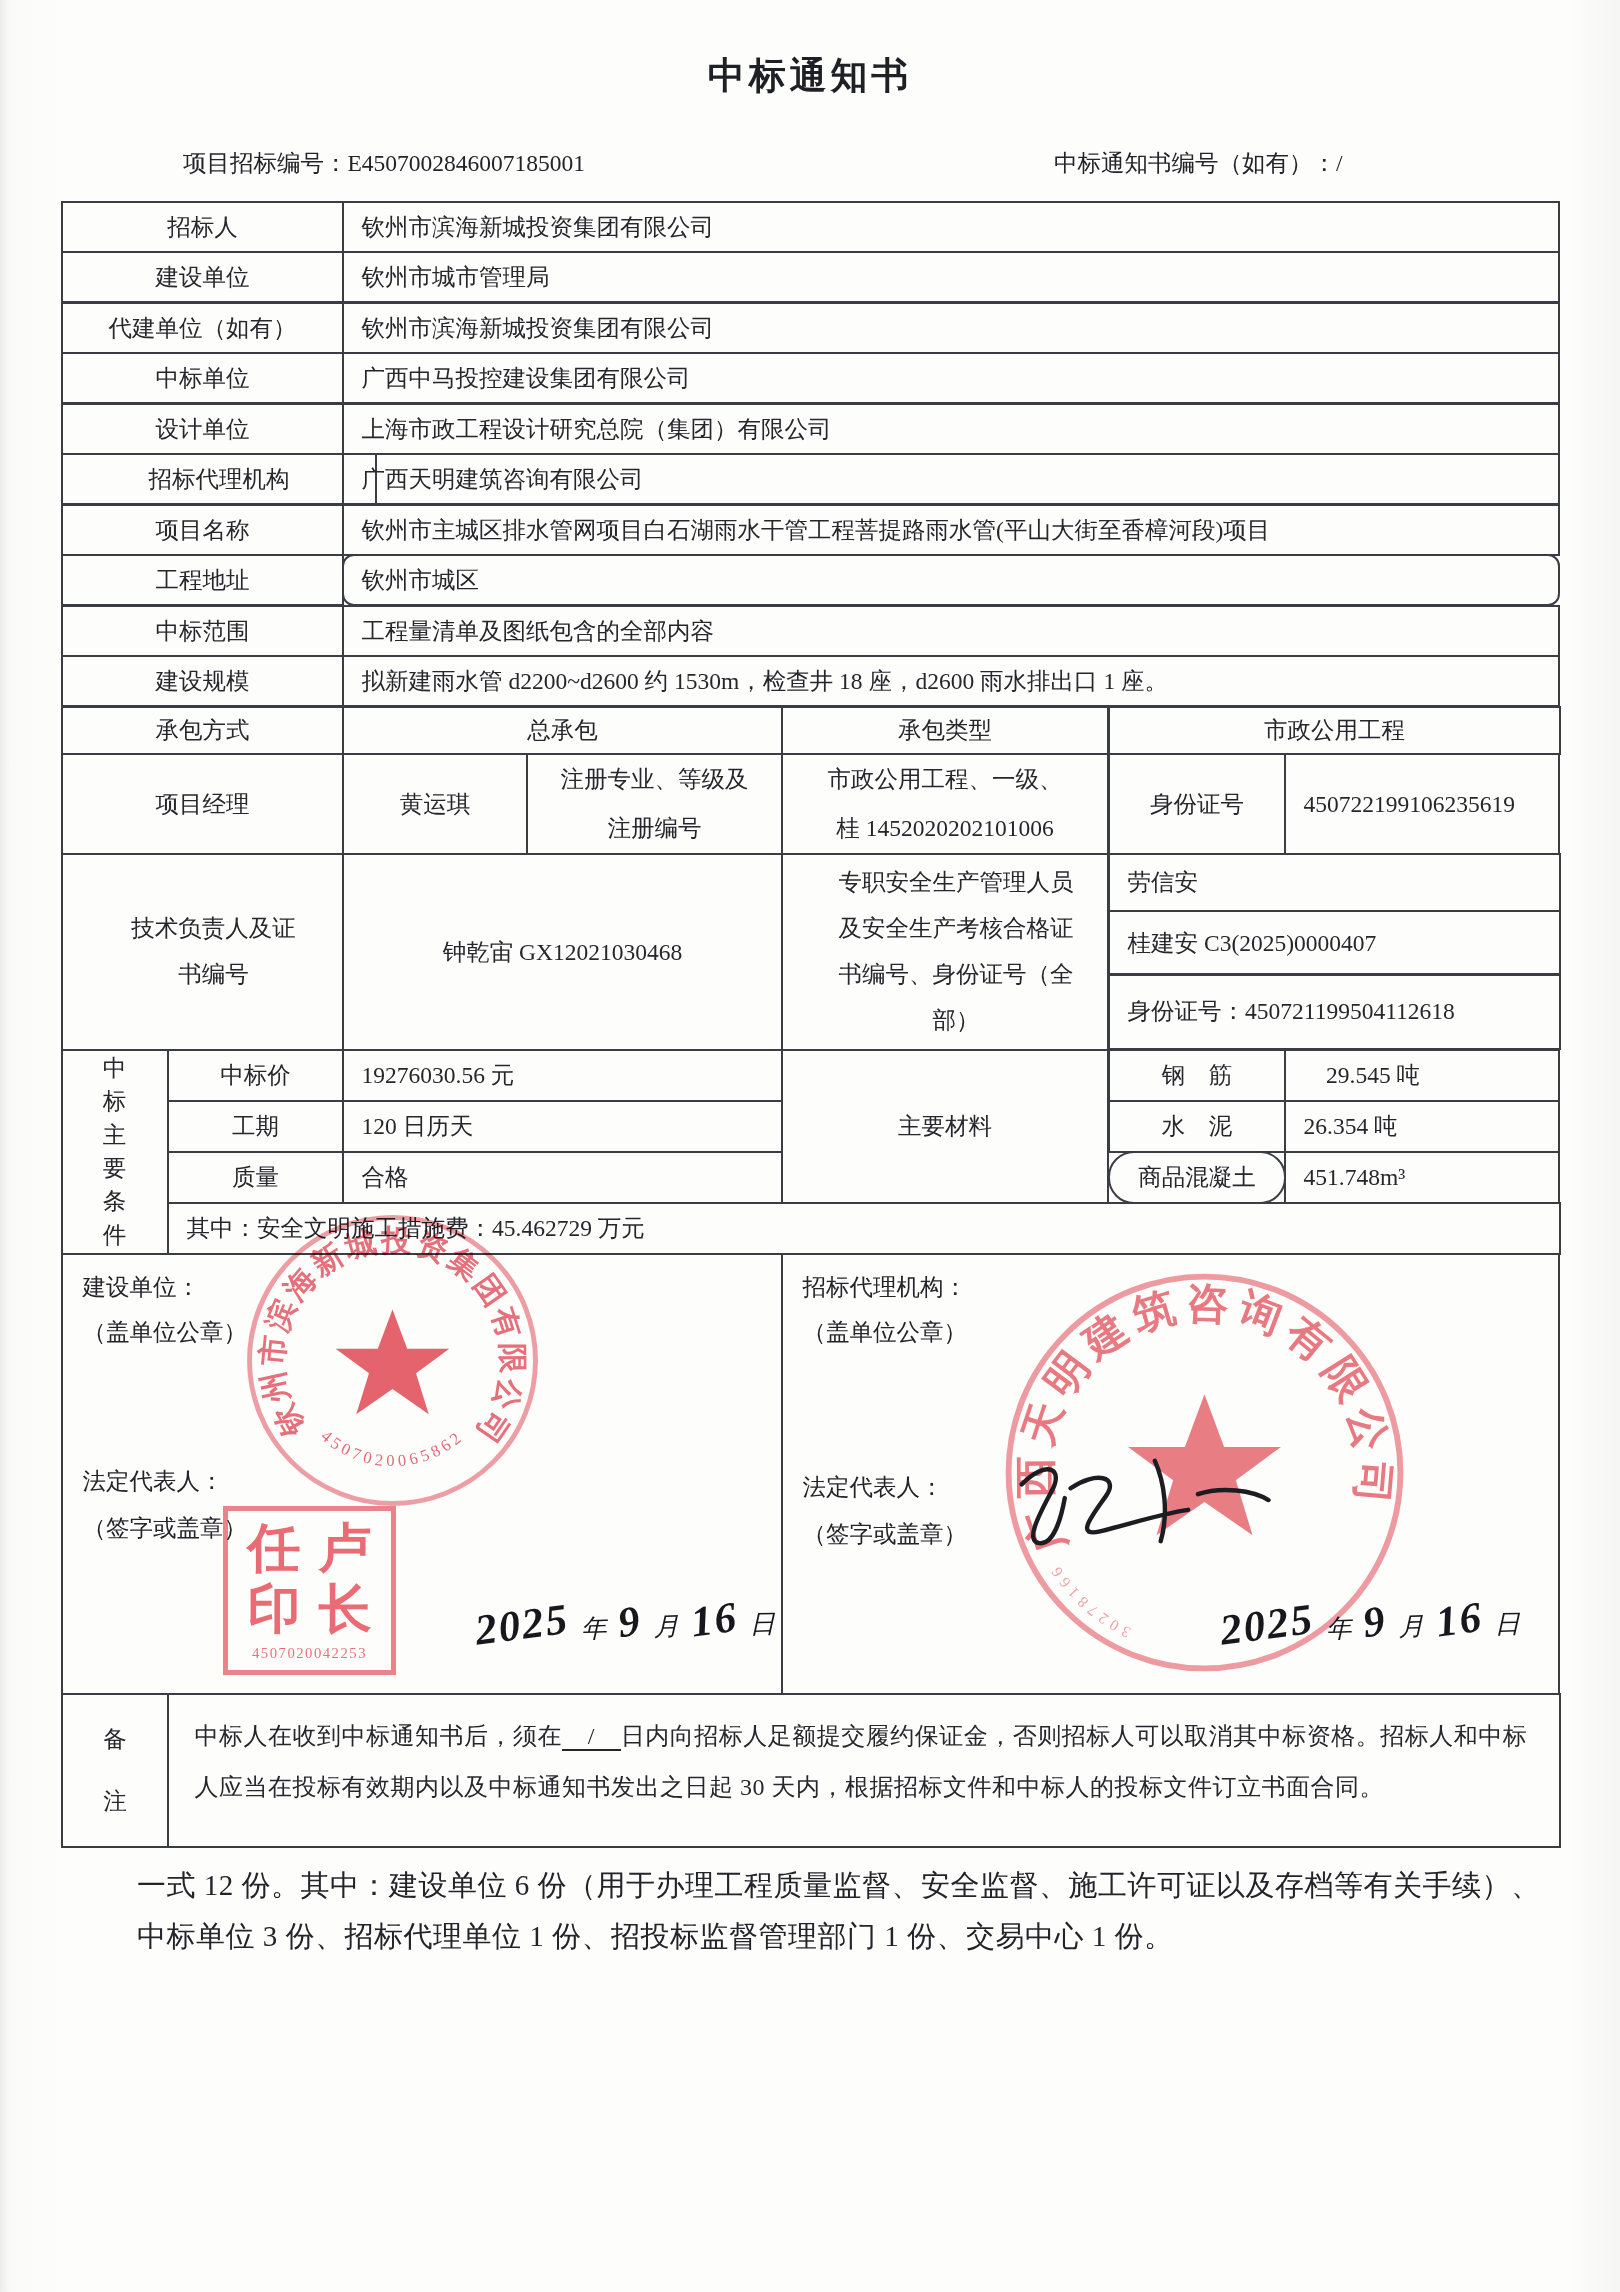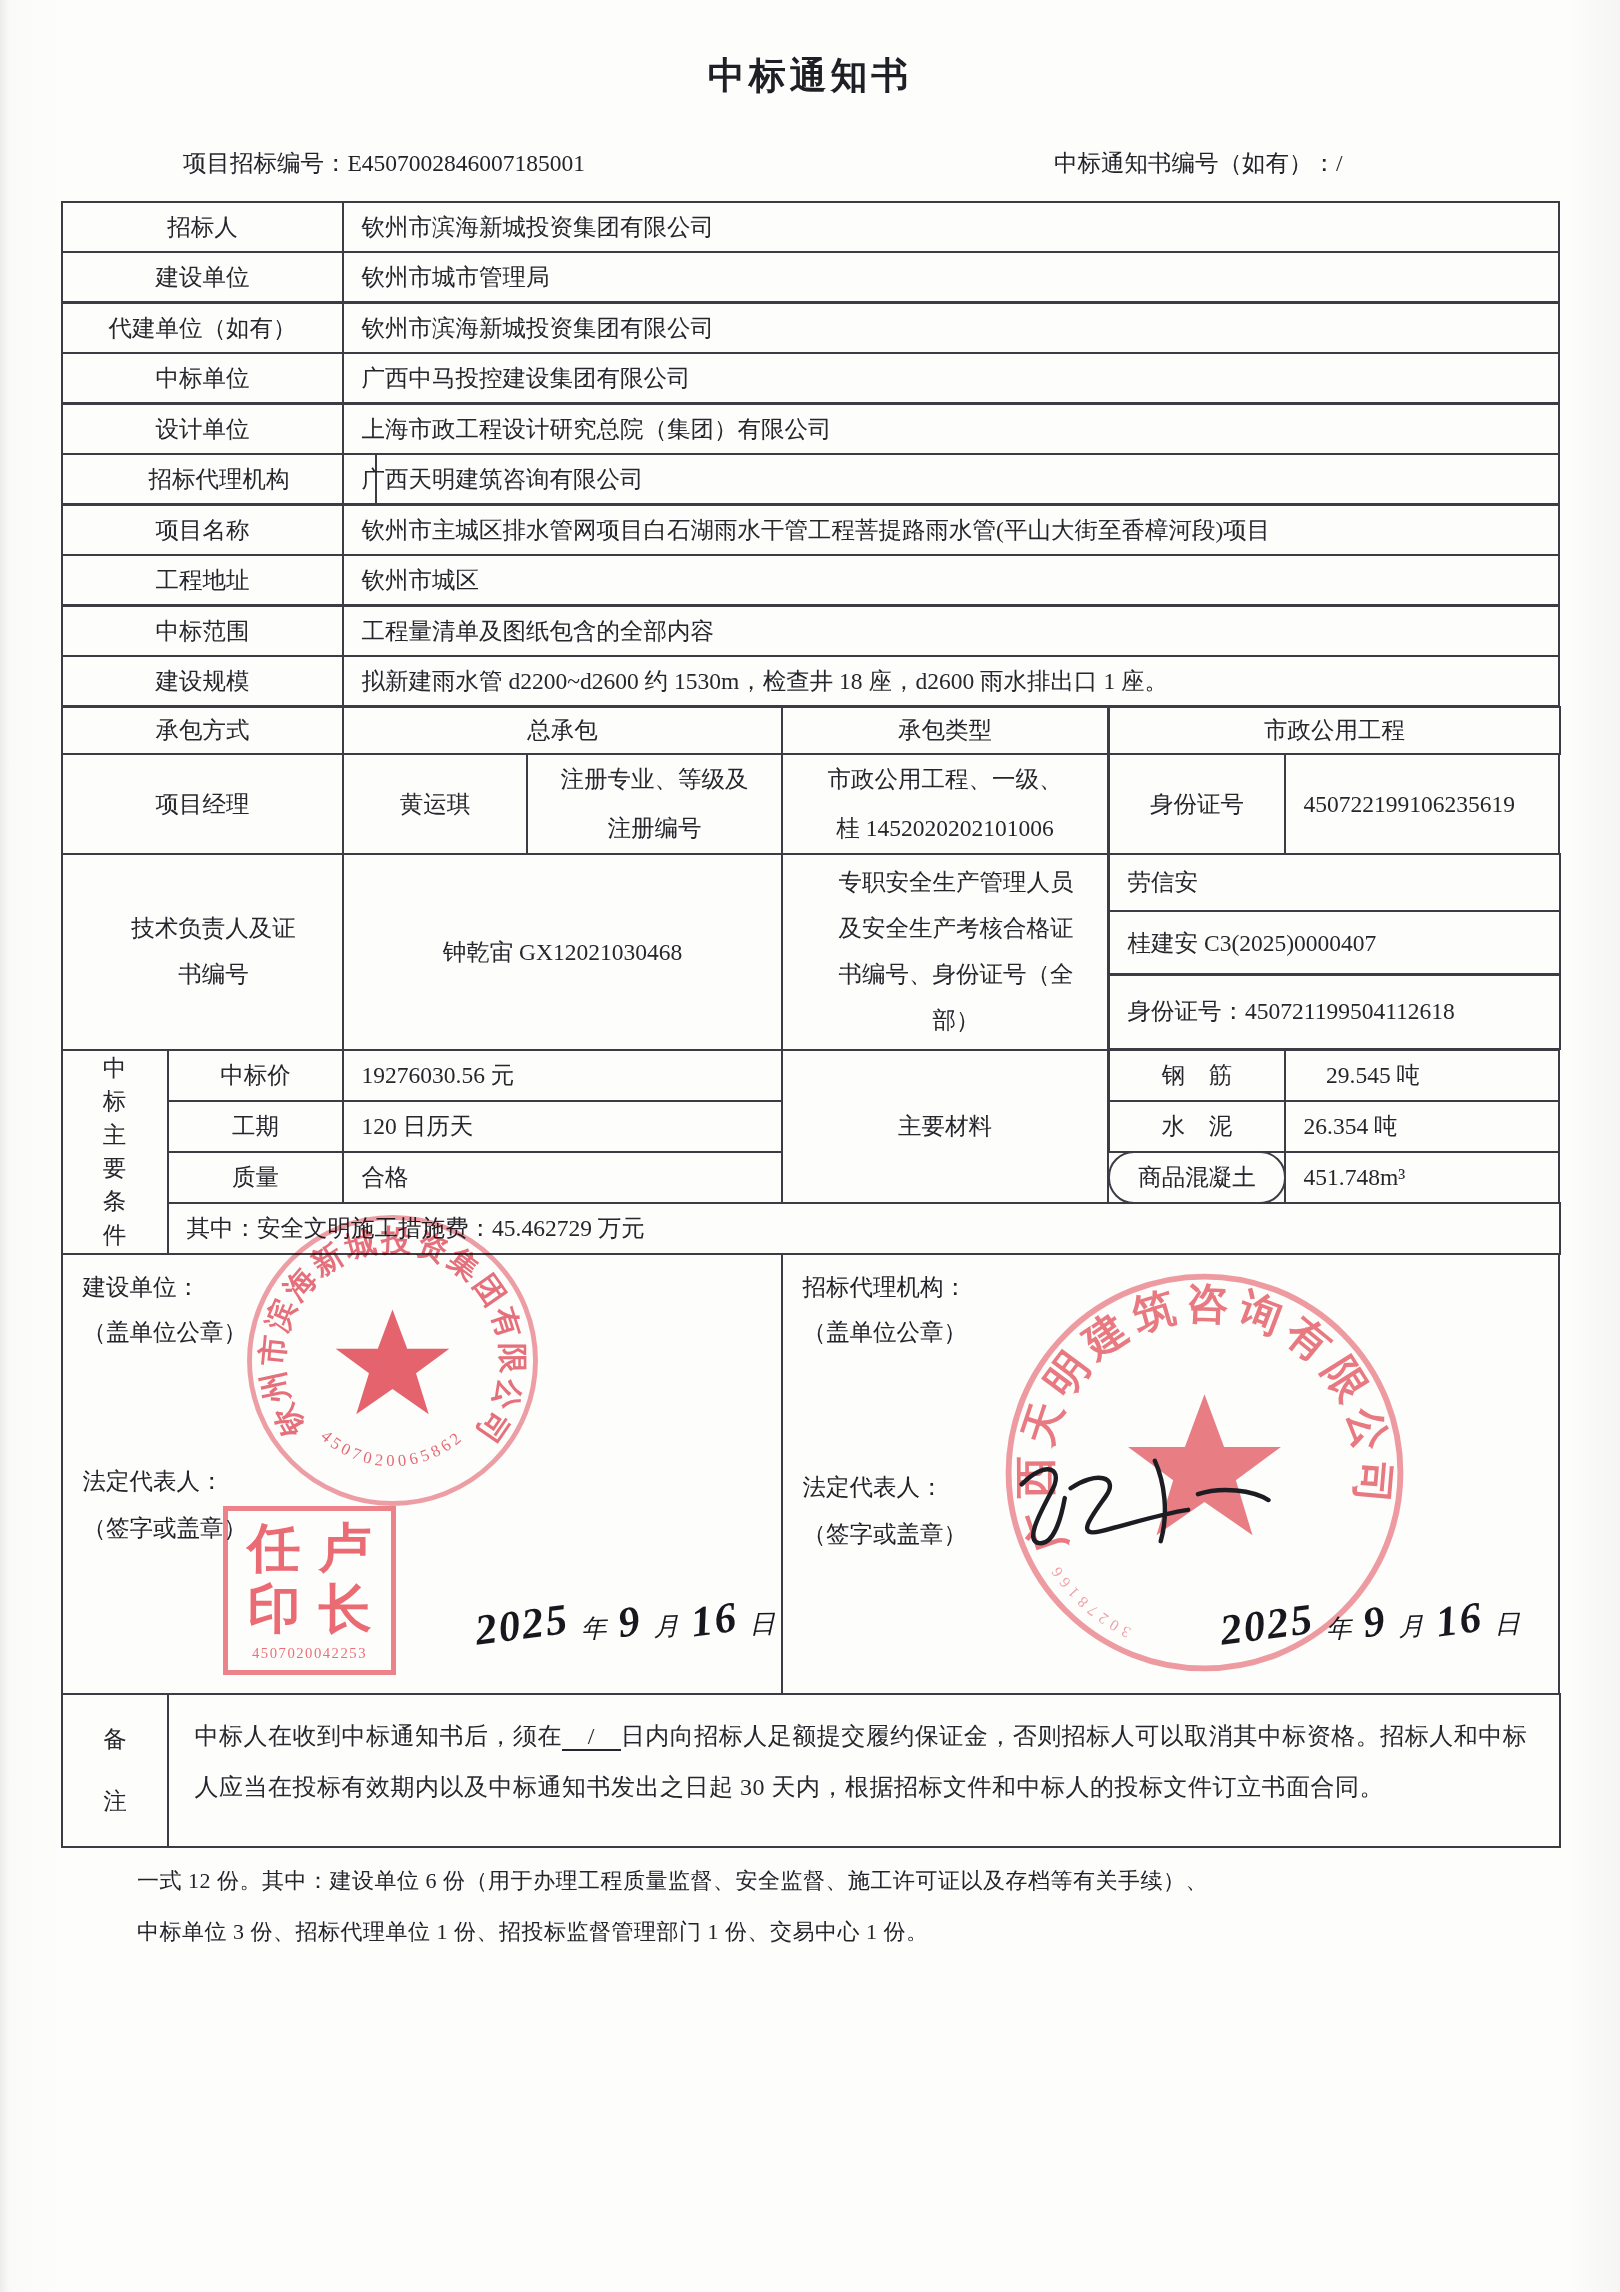--- a/index.html
+++ b/index.html
@@ -45,21 +45,21 @@
   .sq-grid{display:grid; grid-template-columns:71px 71px; grid-template-rows:61px 61px; }
   .sq-grid span{
     display:flex; align-items:center; justify-content:center;
     font-size:53px; font-weight:bold; color:rgba(233,88,98,0.88);
     font-family:"Liberation Serif","DejaVu Serif",serif;
   }
   .sq-code{font-size:14.7px; letter-spacing:1.5px; color:rgba(233,88,98,0.85); margin-top:3.9px; white-space:nowrap;}
   .hw{font-style:italic; color:#17171d; display:inline-flex; align-items:baseline; gap:5.9px; transform:rotate(-1.5deg);}
   .hw .num{font-size:43px; font-weight:bold; transform:rotate(-6deg); letter-spacing:2px;}
   .hw .suf{font-size:25.5px; padding:0 5.9px;}
-  .footer-line{font-size:22px; color:#23232a; letter-spacing:0.5px; white-space:nowrap;}
+  .footer-line{font-size:29px; color:#23232a; letter-spacing:0.5px; white-space:nowrap;}
 </style>
 </head>
 <body>
 
 <div class="page">
 
   <div class="abs title">中标通知书</div>
 
   <div class="abs meta" style="left:135px;">项目招标编号：E4507002846007185001</div>
   <div class="abs meta" style="left:1006px;">中标通知书编号（如有）：/</div>
@@ -79,21 +79,21 @@
   <div class="cell" style="left:61px;top:403px;width:283px;height:52px;">设计单位</div>
   <div class="cell vleft" style="left:342px;top:403px;width:1218px;height:52px;">上海市政工程设计研究总院（集团）有限公司</div>
 
   <div class="cell" style="left:61px;top:453px;width:316px;height:52px;">招标代理机构</div>
   <div class="cell vleft" style="left:342px;top:453px;width:1218px;height:52px;">广西天明建筑咨询有限公司</div>
 
   <div class="cell" style="left:61px;top:504px;width:283px;height:52px;">项目名称</div>
   <div class="cell vleft" style="left:342px;top:504px;width:1218px;height:52px;">钦州市主城区排水管网项目白石湖雨水干管工程菩提路雨水管(平山大街至香樟河段)项目</div>
 
   <div class="cell" style="left:61px;top:554px;width:283px;height:52px;">工程地址</div>
-  <div class="cell vleft" style="left:342px;top:554px;width:1218px;height:52px;">钦州市城区</div>
+  <div class="cell vleft" style="left:342px;top:554px;width:1218px;height:52px;border-radius:12px;">钦州市城区</div>
 
   <div class="cell" style="left:61px;top:605px;width:283px;height:52px;">中标范围</div>
   <div class="cell vleft" style="left:342px;top:605px;width:1218px;height:52px;">工程量清单及图纸包含的全部内容</div>
 
   <div class="cell" style="left:61px;top:655px;width:283px;height:52px;">建设规模</div>
   <div class="cell vleft" style="left:342px;top:655px;width:1218px;height:52px;">拟新建雨水管 d2200~d2600 约 1530m，检查井 18 座，d2600 雨水排出口 1 座。</div>
 
   <div class="cell" style="left:61px;top:706px;width:283px;height:49px;">承包方式</div>
   <div class="cell" style="left:342px;top:706px;width:441px;height:49px;">总承包</div>
   <div class="cell" style="left:781px;top:706px;width:328px;height:49px;">承包类型</div>

